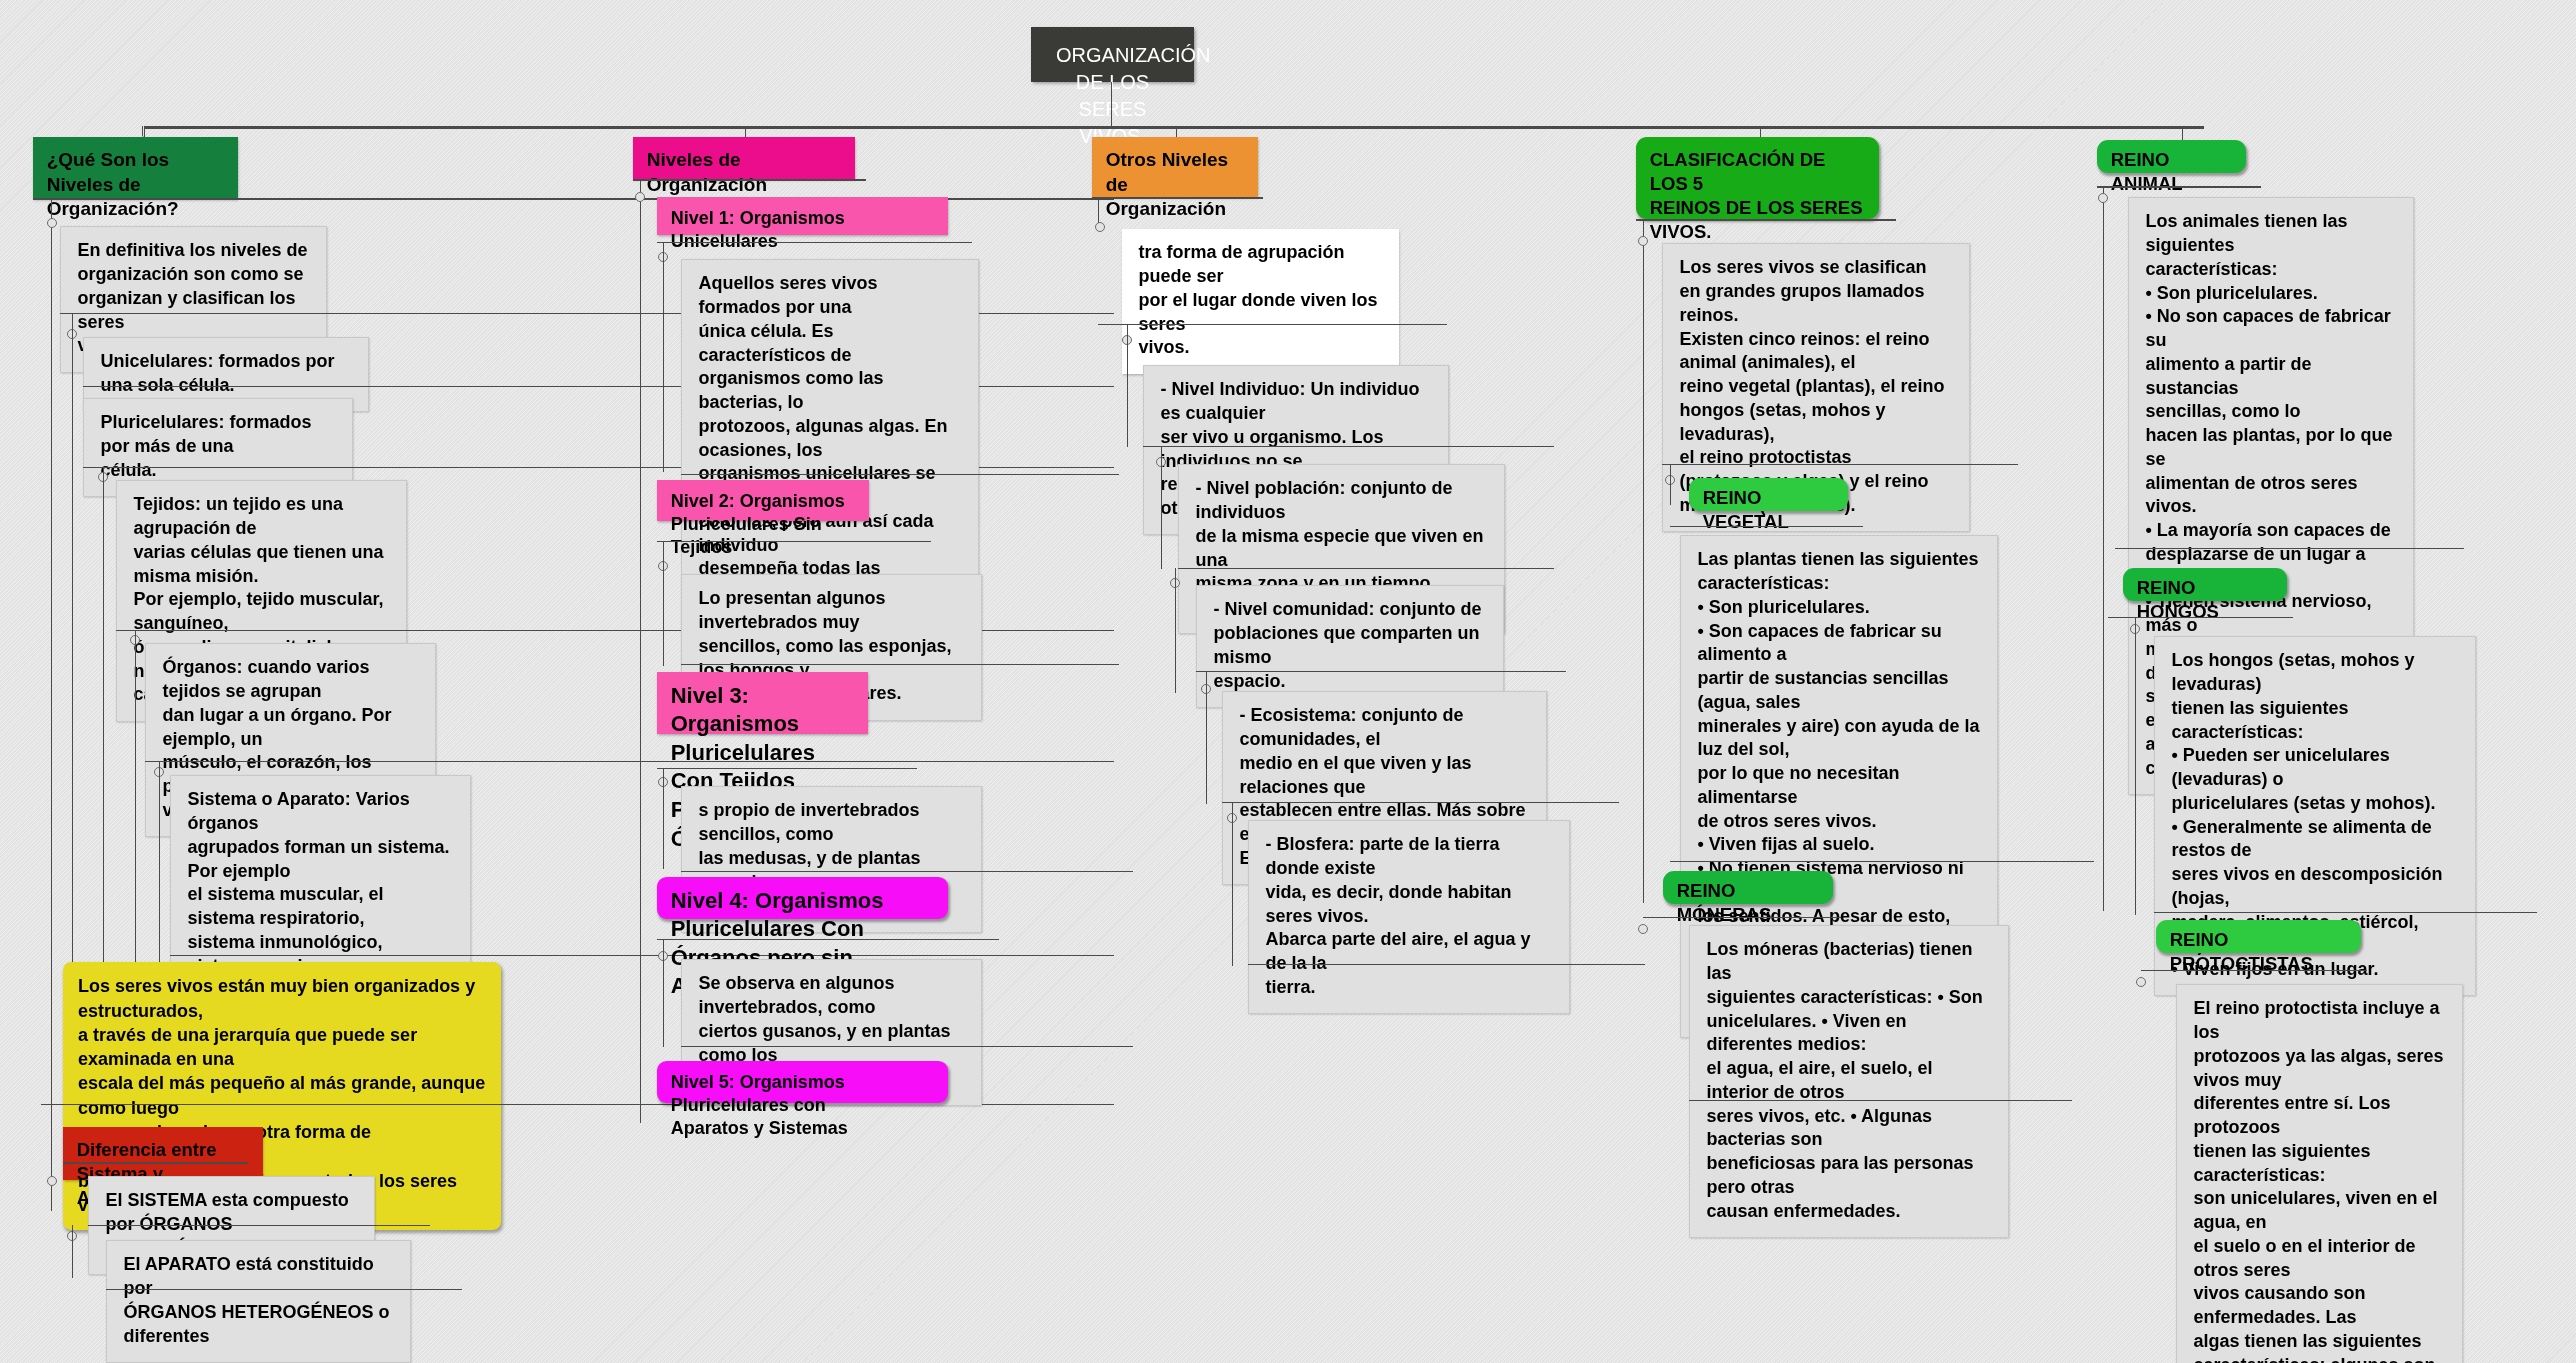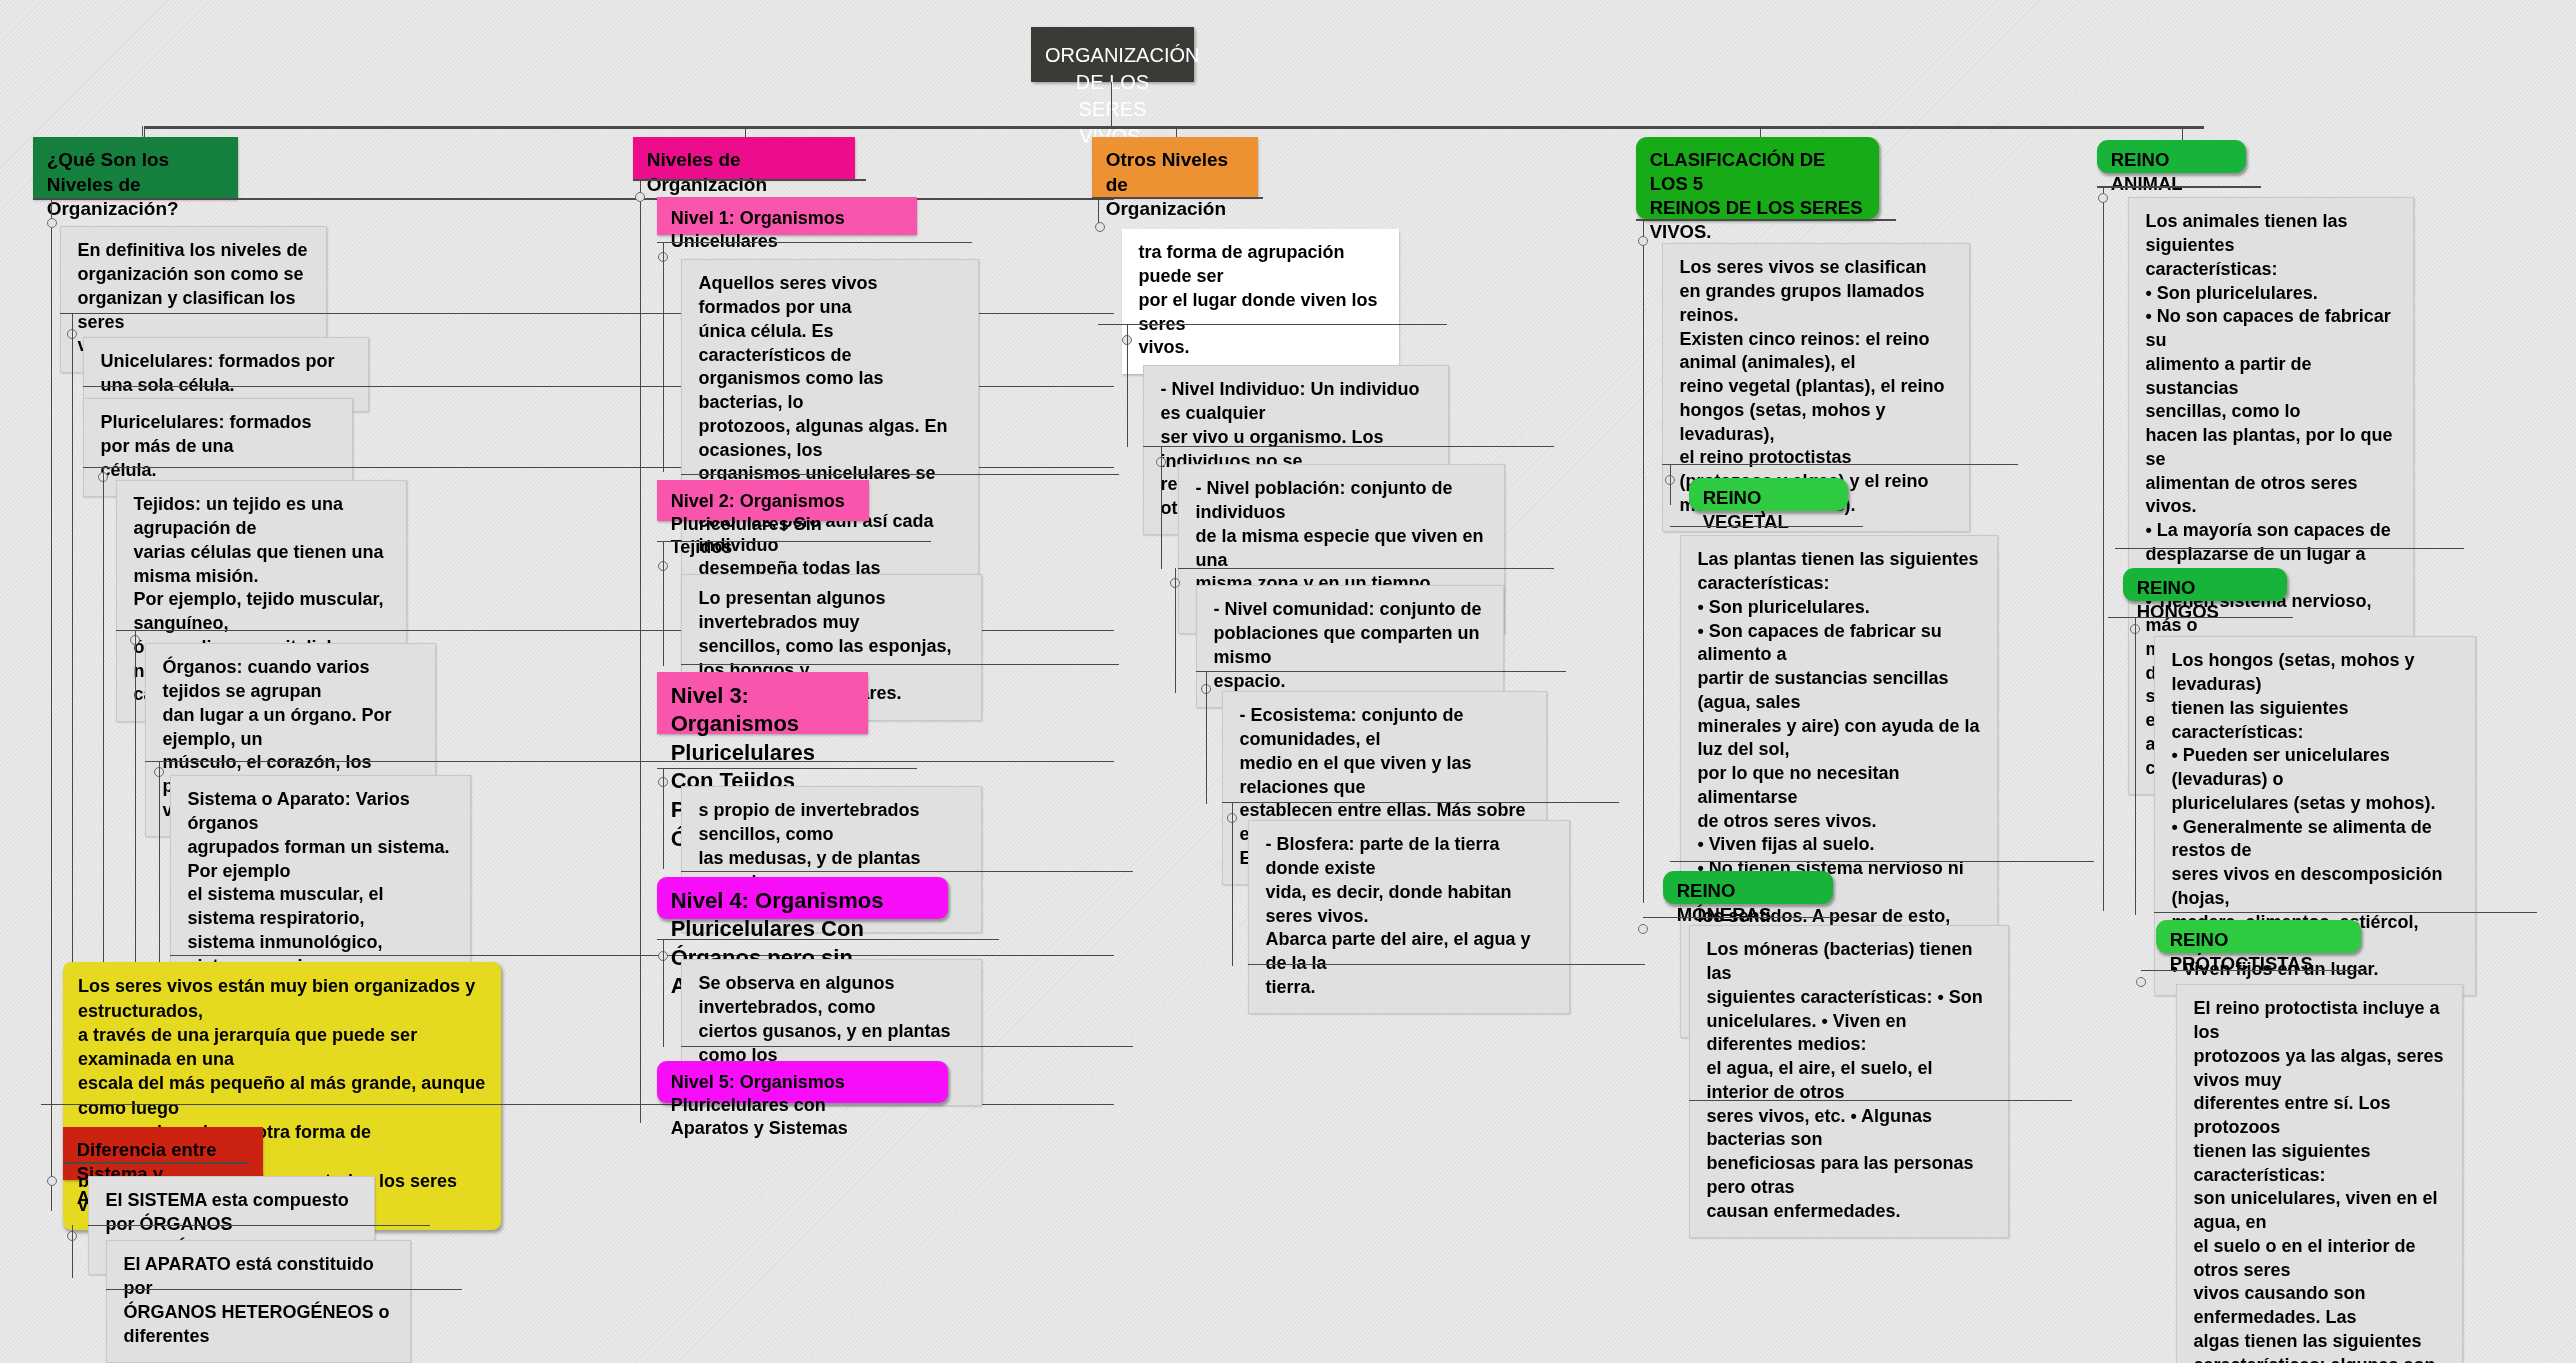--- a/index.html
+++ b/index.html
@@ -29,21 +29,21 @@
 
   
   .hdr{
     color:#000;font-weight:bold;font-size:19px;line-height:1.3;
     padding:11px 13.7px;white-space:pre-line;
     box-shadow:1.4px 2.1px 2.7px rgba(0,0,0,.35);
   }
   .root{
     background:#3a3a36;color:#fff;font-weight:normal;
     font-size:20px;text-align:center;line-height:1.35;
-    padding:15px 14px;box-shadow:2.1px 2.1px 3.4px rgba(0,0,0,.4);
+    padding:15px 25px;box-shadow:2.1px 2.1px 3.4px rgba(0,0,0,.4);
   }
   .yellowhdr{background:#15803d;}
   .pinkhdr  {background:#ec0d8c;}
   .pink2    {background:#fa55ad;}
   .magenta  {background:#f70df7;border-radius:9.6px;}
   .orangehdr{background:#ed9232;}
   .orangebox{background:#ffffff;box-shadow:1.4px 2.1px 2.7px rgba(0,0,0,.3);}
   .greenhdr {background:#18ab18;border-radius:11px;}
   .green2   {background:#2ecb40;border-radius:11px;}
   .green3   {background:#18b43a;border-radius:11px;}
@@ -159,21 +159,21 @@
   <div class="node note" style="left:106px;top:1240px;width:305px;">El APARATO está constituido por
 ÓRGANOS HETEROGÉNEOS o diferentes</div>
   <div class="underline" style="left:106px;top:1289px;width:356px;height:1.4px;"></div>
 
   <div class="node hdr pinkhdr" style="left:633px;top:137px;width:222px;height:42px;">Niveles de Organización</div>
   <div class="underline" style="left:633px;top:179px;width:233px;"></div>
 
   <div class="ln lnv" style="left:640px;top:179px;height:944px;"></div>
 
   <div class="dot" style="left:635px;top:192px;"></div>
-  <div class="node hdr pink2" style="left:657px;top:197px;width:260px;height:38px;font-size:18px;padding:9.6px 13.7px;">Nivel 1: Organismos Unicelulares</div>
+  <div class="node hdr pink2" style="left:657px;top:197px;width:291px;height:38px;font-size:18px;padding:9.6px 13.7px;">Nivel 1: Organismos Unicelulares</div>
   <div class="underline" style="left:657px;top:242px;width:315px;height:1.4px;"></div>
 
   <div class="dot" style="left:658px;top:252px;"></div>
   <div class="ln lnv" style="left:663px;top:242px;height:230px;"></div>
   <div class="node note" style="left:681px;top:259px;width:298px;">Aquellos seres vivos formados por una
 única célula. Es característicos de
 organismos como las bacterias, lo
 protozoos, algunas algas. En ocasiones, los
 organismos unicelulares se reúnen en
 colonias, pero aún así cada individuo

